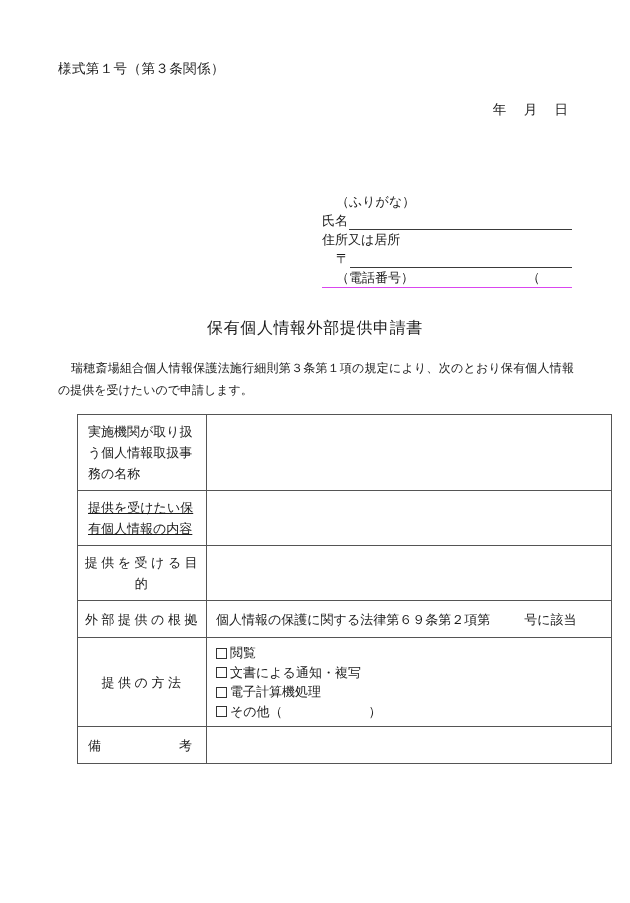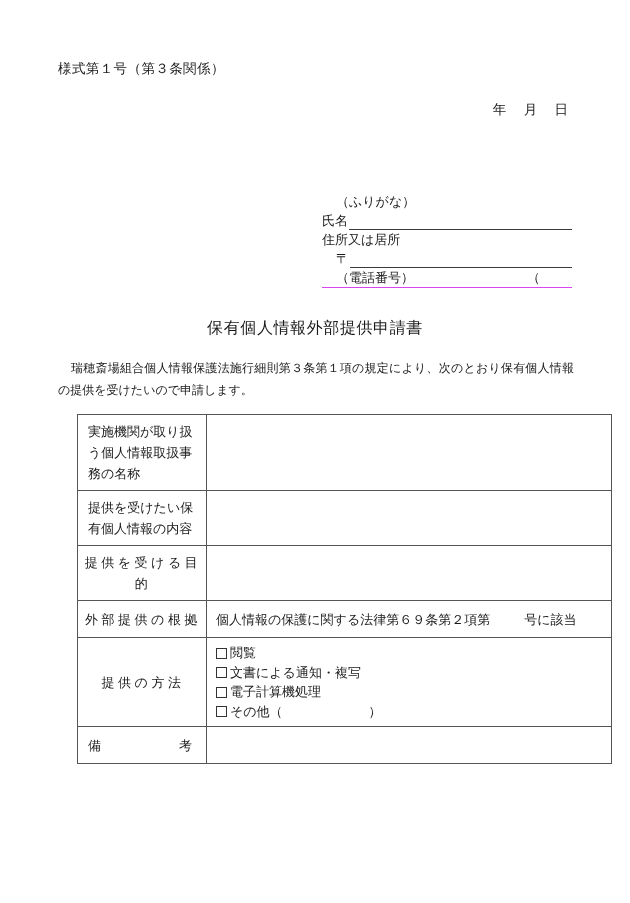--- a/index.html
+++ b/index.html
@@ -163,21 +163,21 @@
     border: 1px solid #333333;
     margin-right: 3px;
     vertical-align: middle;
     position: relative;
     top: -1px;
   }
   .other-paren { letter-spacing: 0; }
   .other-gap { display: inline-block; width: 86px; }
   .basis-gap { display: inline-block; width: 34px; }
   .h-tall { height: 71px; }
-  .h-mid { height: 52px; }
+  .h-mid { height: 52px; text-decoration: underline; }
   .h-short { height: 37px; margin-left: 8px; }
   .h-check { height: 85px; }
 </style>
 </head>
 <body>
 
 <div class="page">
 
   <div class="form-number">様式第１号（第３条関係）</div>
 

